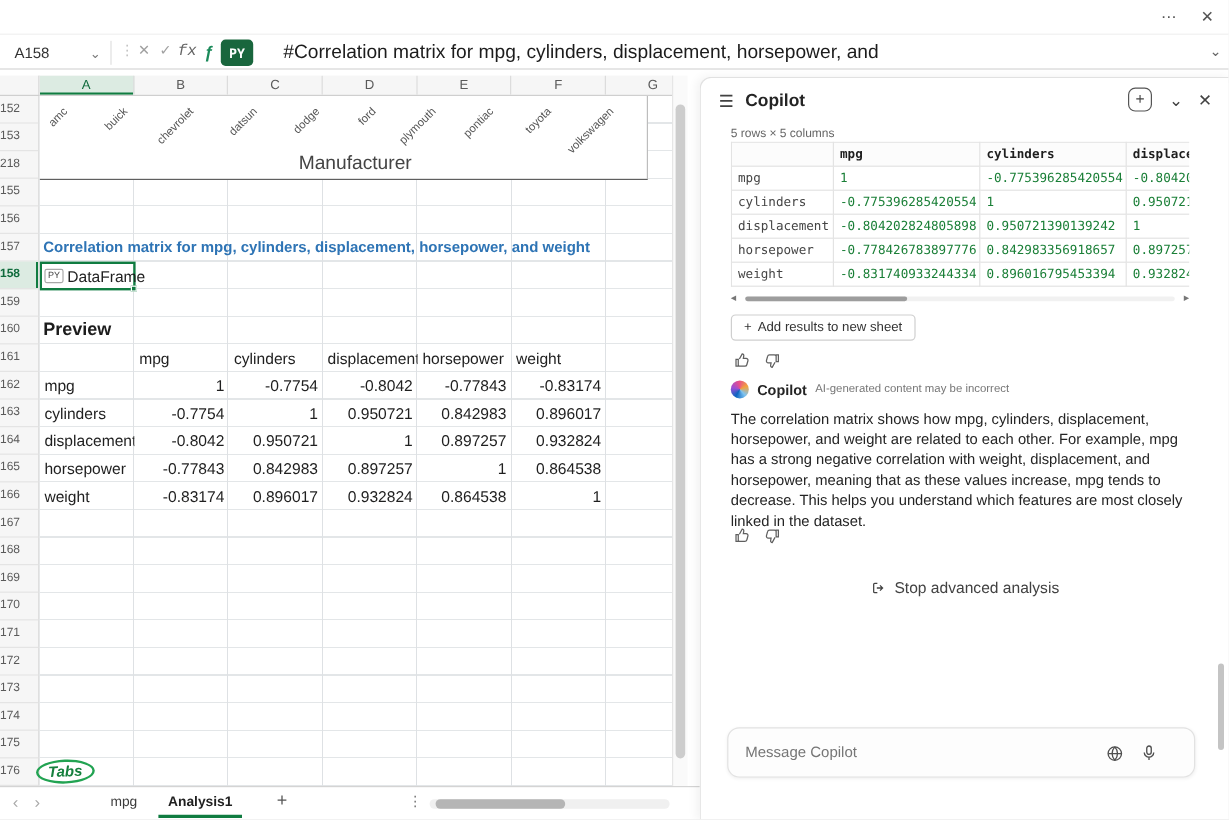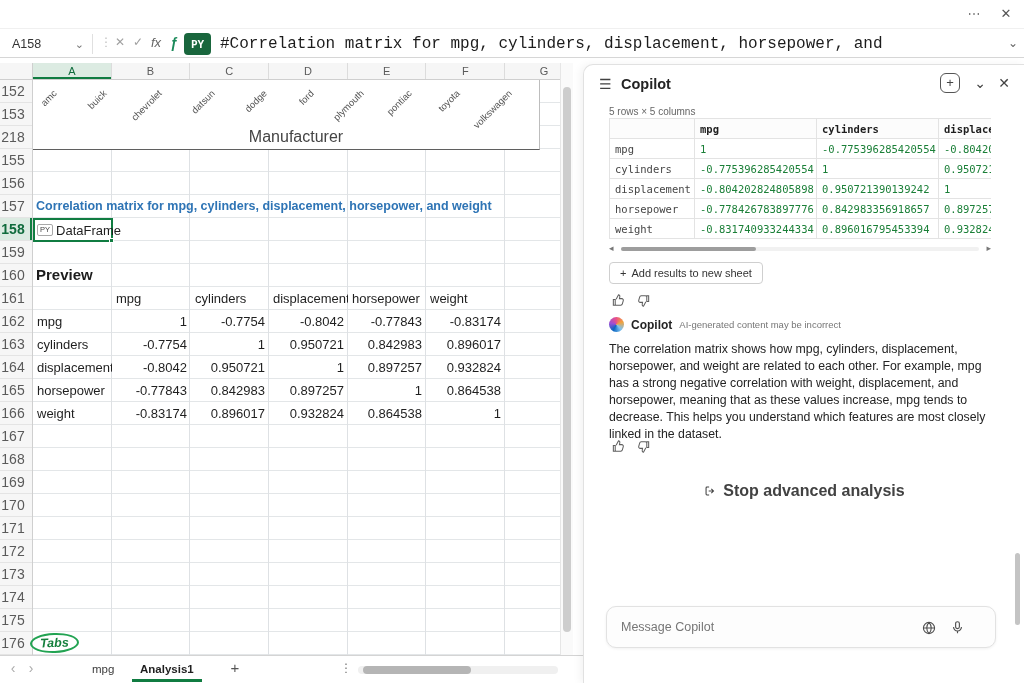--- a/index.html
+++ b/index.html
@@ -9,33 +9,33 @@
   
   .titlebar { position:absolute; left:0; top:0; right:0; height:28px; background:#fff; }
   .tb-icon { position:absolute; top:5px; width:20px; height:18px; text-align:center; line-height:18px; color:#555; font-size:13px; cursor:pointer; }
 
   
   .formulabar { position:absolute; left:0; top:28px; right:0; height:30px; background:#fff; border-top:1px solid #f0f0f0; border-bottom:1px solid #d6d6d6; }
   .namebox { position:absolute; left:6px; top:3px; width:84px; height:24px; display:flex; align-items:center; padding:0 6px; font-size:12.5px; color:#333; border-radius:3px; }
   .namebox .nb-chev { margin-left:auto; color:#777; font-size:11px; }
   .fb-div { position:absolute; left:92px; top:5px; width:1px; height:20px; background:#e0e0e0; }
   .fb-btn { position:absolute; top:6px; font-size:12px; color:#a0a0a0; width:16px; text-align:center; cursor:pointer; }
-  .fb-fx { font-style:italic; font-family:Liberation Sans, sans-serif; color:#666; font-size:13px; }
+  .fb-fx { font-style:italic; font-family:Liberation Mono, monospace; color:#666; font-size:13px; }
   .fb-py-glyph { color:#1b8a5a; font-weight:700; font-style:italic; font-size:14px; }
   .py-badge { position:absolute; left:184px; top:4px; width:27px; height:22px; background:#19663d; color:#fff; font-weight:700; font-size:11px; border-radius:4px; display:flex; align-items:center; justify-content:center; font-family:"DejaVu Sans Mono", monospace; }
-  .formula-text { position:absolute; left:220px; top:4px; height:22px; line-height:22px; font-family:Liberation Mono, monospace; font-size:16px; color:#1c1c1c; white-space:nowrap; width:770px; overflow:hidden; }
+  .formula-text { position:absolute; left:236px; top:4px; height:22px; line-height:22px; font-family:Liberation Sans, sans-serif; font-size:16px; color:#1c1c1c; white-space:nowrap; width:770px; overflow:hidden; }
   .fb-expand { position:absolute; right:6px; top:7px; color:#666; font-size:12px; cursor:pointer; }
 
   
   .corner { position:absolute; left:0; top:63px; width:33px; height:17px; background:#f6f6f6; border-right:1px solid #cfcfcf; border-bottom:1px solid #cfcfcf; }
   .colheaders { position:absolute; left:33px; top:63px; width:527px; height:17px; display:flex; overflow:hidden; background:#f6f6f6; border-bottom:1px solid #cfcfcf; }
   .ch { width:78.7px; flex:0 0 78.7px; text-align:center; font-size:11px; line-height:16px; color:#5a5a5a; border-right:1px solid #dcdcdc; cursor:pointer; }
   .ch.sel { background:#dcebe2; color:#0f6b3c; box-shadow:inset 0 -2px 0 #107C41; }
   .rowheaders { position:absolute; left:0; top:80px; width:33px; height:575px; overflow:hidden; background:#f6f6f6; border-right:1px solid #cfcfcf; }
-  .rh { height:23px; line-height:22px; text-align:center; padding-right:6px; font-size:14px; color:#5a5a5a; border-bottom:1px solid #e4e4e4; cursor:pointer; }
+  .rh { height:23px; line-height:22px; text-align:left; padding-right:6px; font-size:10px; color:#5a5a5a; border-bottom:1px solid #e4e4e4; cursor:pointer; }
   .rh.sel { background:#dcebe2; color:#0f6b3c; font-weight:700; box-shadow:inset -2px 0 0 #107C41; }
 
   .sheet { position:absolute; left:33px; top:80px; width:527px; height:575px; background:#fff; overflow:hidden;
     background-image:
       repeating-linear-gradient(to right, transparent 0 77.7px, #dee1e4 77.7px 78.7px),
       repeating-linear-gradient(to bottom, transparent 0 22px, #e3e6e8 22px 23px); }
 
   
   .chart { position:absolute; left:0; top:0; width:507px; height:70px; background:#fff; border-bottom:1px solid #5f5f5f; border-right:1px solid #bdbdbd; }
   .tick { position:absolute; top:6px; width:70px; text-align:right; font-size:9.5px; color:#555; transform:rotate(-45deg); transform-origin:100% 50%; white-space:nowrap; }
@@ -93,21 +93,21 @@
   .thumbs { position:absolute; display:flex; gap:10px; }
   .thumb-btn { cursor:pointer; display:inline-flex; }
 
   .sender-row { position:absolute; left:25px; top:252px; display:flex; align-items:center; gap:7px; }
   .cp-avatar { width:15px; height:15px; border-radius:50%; background:conic-gradient(from 210deg, #0b64c0, #9a4fd6, #e94e8a, #f2a33c, #7ec3f0, #0b64c0); }
   .sender-name { font-size:12px; font-weight:700; color:#242424; }
   .disclaimer { font-size:9.5px; color:#767676; }
 
   .cp-message { position:absolute; left:25px; top:276px; width:395px; font-size:12.3px; line-height:17px; color:#242424; }
 
-  .stop-btn { position:absolute; left:0; top:417px; width:100%; display:flex; justify-content:center; align-items:center; gap:6px; font-size:16px; color:#424242; cursor:pointer;font-weight:bold; }
+  .stop-btn { position:absolute; left:0; top:417px; width:100%; display:flex; justify-content:center; align-items:center; gap:6px; font-size:13px; color:#424242; cursor:pointer; }
 
   .chip { position:absolute; left:25px; height:22px; line-height:20px; border:1px solid #abd0bb; border-radius:11px; background:#f8fcfa; color:#235c41; font-size:10.5px; padding:0 12px; white-space:nowrap; cursor:pointer; }
 
   .msg-input { position:absolute; left:22px; top:541px; width:390px; height:42px; border:1px solid #e2e2e2; border-radius:10px; background:#fdfdfd; box-shadow:0 1px 3px rgba(0,0,0,.06); }
   .msg-input input { position:absolute; left:14px; top:0; width:280px; height:40px; border:none; outline:none; background:transparent; font-size:12.5px; color:#333; font-family:"Liberation Sans", sans-serif; }
   .msg-input input::placeholder { color:#767676; }
   .in-icon { position:absolute; top:13px; cursor:pointer; display:inline-flex; }
 
   .panel-vthumb { position:absolute; right:4px; top:488px; width:5px; height:72px; background:#c4c4c4; border-radius:3px; cursor:grab; }
 </style>

